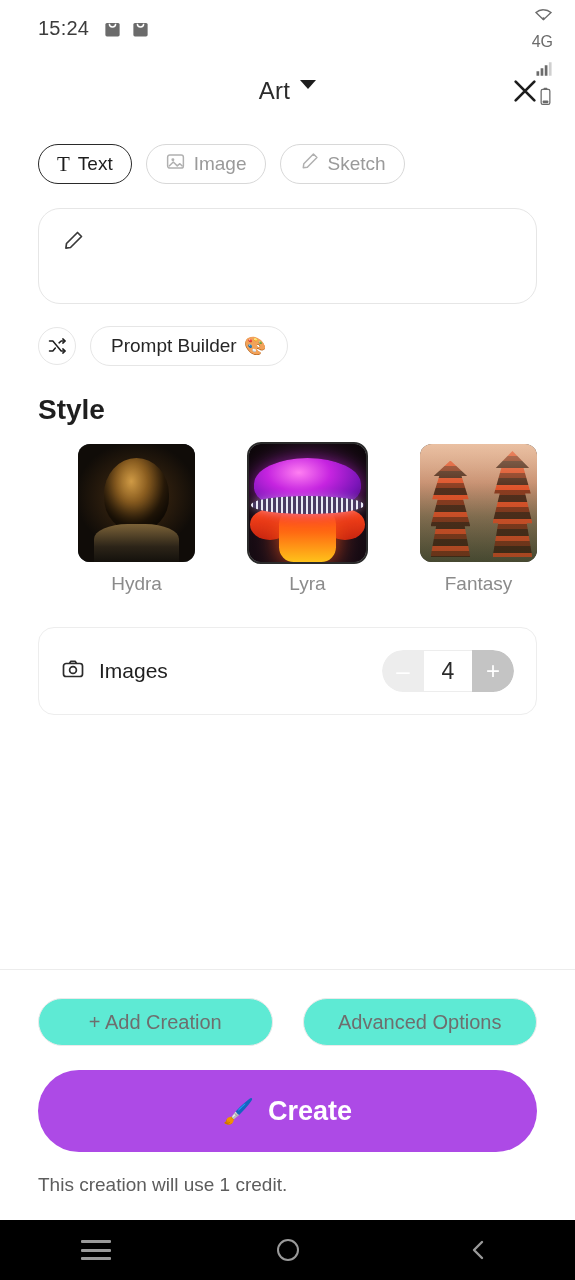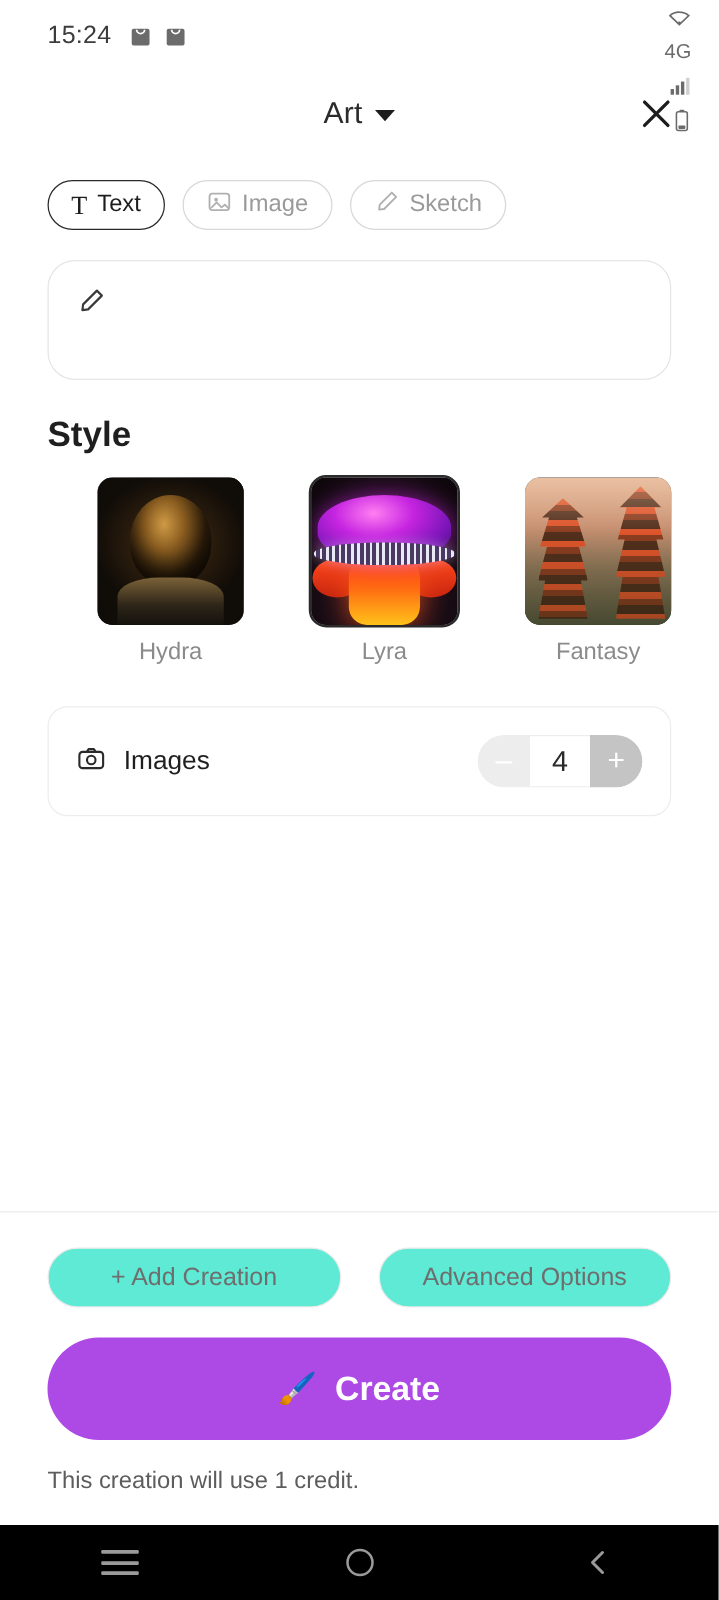--- a/index.html
+++ b/index.html
@@ -53,21 +53,21 @@
   .header {
     height: 70px;
     position: relative;
     display: flex;
     align-items: center;
     justify-content: center;
     flex: 0 0 auto;
   }
   .header-title-wrap {
     display: flex;
-    align-items: center;
+    align-items: flex-start;
     gap: 10px;
   }
   .header-title {
     font-size: 24px;
     color: #2b2b2b;
     letter-spacing: .2px;
   }
   .caret-down {
     width: 0; height: 0;
     border-left: 8px solid transparent;
@@ -511,20 +511,32 @@
   </div>
 
   <div class="prompt-box">
     <span class="prompt-icon">
       <svg width="24" height="24" viewBox="0 0 24 24">
           <path d="M16.5 3.5l4 4-11 11-4.6.6.6-4.6z" fill="none" stroke="#3a3a3a" stroke-width="1.7" stroke-linejoin="round"></path>
         </svg>
     </span>
   </div>
 
+  <div class="builder-row">
+    <div class="shuffle-btn">
+      <svg width="20" height="20" viewBox="0 0 24 24">
+        <path d="M3 6h4l10 12h4M3 18h4l3-3.6M14.5 8.2L17 6h4" fill="none" stroke="#1d1d1d" stroke-width="1.8" stroke-linecap="round" stroke-linejoin="round"></path>
+        <path d="M19 3.5 21.8 6 19 8.5M19 15.5 21.8 18 19 20.5" fill="none" stroke="#1d1d1d" stroke-width="1.8" stroke-linecap="round" stroke-linejoin="round"></path>
+      </svg>
+    </div>
+    <div class="builder-pill">
+      <span>Prompt Builder</span>
+      <span class="builder-emoji">🎨</span>
+    </div>
+  </div>
 
   <div class="section-title">Style</div>
 
   <div class="style-row">
     <div class="style-item">
       <div class="style-thumb">
         <div class="art-hydra"></div>
       </div>
       <div class="style-label">Hydra</div>
     </div>

